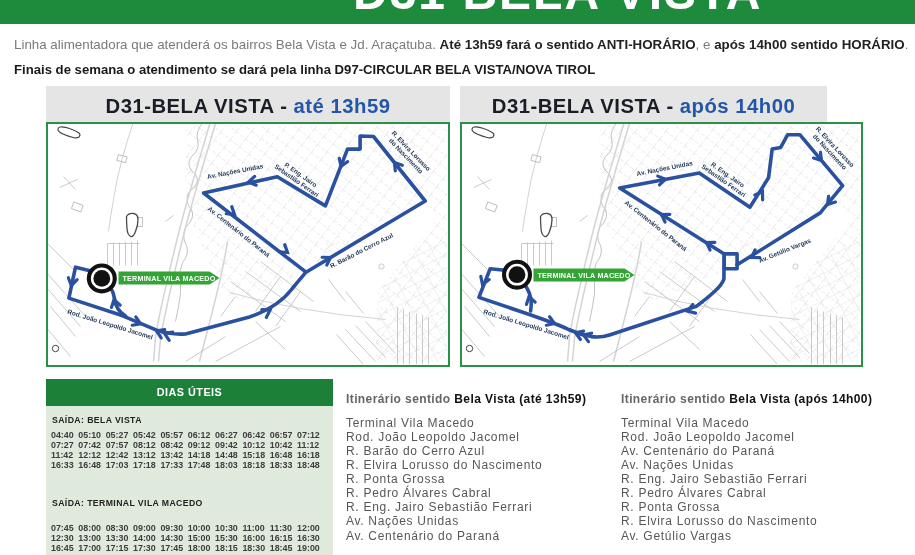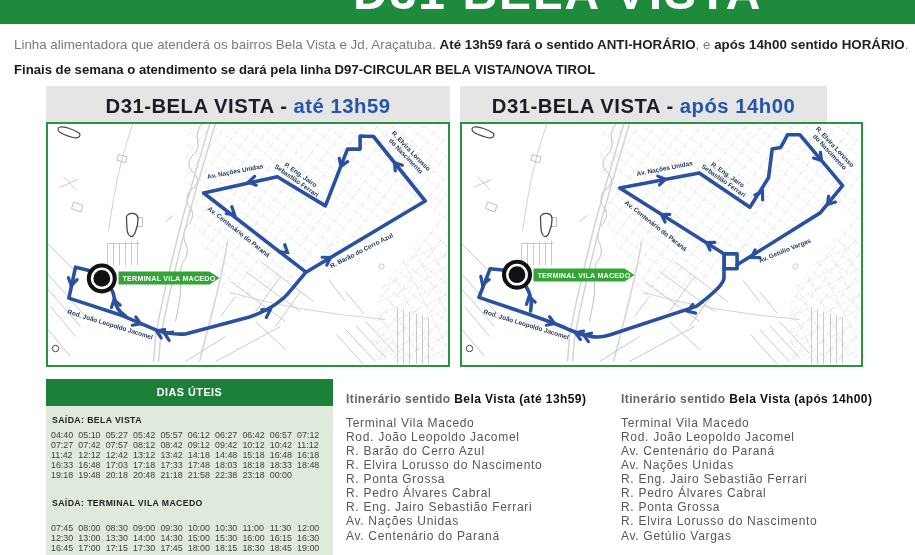--- a/index.html
+++ b/index.html
@@ -9,21 +9,21 @@
 .banner div { position:absolute; left:353px; top:-35px; width:560px; font-size:48px; font-weight:bold; color:#fff; letter-spacing:2px; white-space:nowrap; }
 .l1 { left:14px; top:37px; width:900px; font-size:13.35px; color:#7a7a7a; white-space:nowrap; }
 .l1 b { color:#222; }
 .l2 { left:14px; top:62px; width:900px; font-size:13.15px; font-weight:bold; color:#1a1a1a; white-space:nowrap; }
 .yh { top:86px; height:36px; background:#e5e5e5; text-align:center; line-height:40px; font-size:20.3px; font-weight:bold; color:#191d26; letter-spacing:0.5px; white-space:nowrap; }
 .yh span { color:#2456a8; }
 .map { top:122px; height:245px; border:2.5px solid #2a9247; background:#fff; }
 .sched { left:46px; top:379px; width:287px; height:180px; background:#dfe9dc; }
 .schedhead { left:0; top:0; width:287px; height:27px; background:#1d8038; color:#fff; font-weight:bold; font-size:10.8px; text-align:center; line-height:27px; letter-spacing:0.5px; }
 .saida { left:6px; font-size:8.7px; font-weight:bold; color:#222; letter-spacing:0.4px; }
-.trow { left:5px; height:10.1px; line-height:10.1px; font-size:8.9px; font-weight:normal; color:#3d3d3d; white-space:nowrap; }
+.trow { left:5px; height:10.1px; line-height:10.1px; font-size:8.9px; font-weight:bold; color:#3d3d3d; white-space:nowrap; }
 .trow span { display:inline-block; width:27.35px; }
 .itit { font-size:12px; letter-spacing:0.4px; color:#666; white-space:nowrap;font-weight:bold; }
 .itit b { color:#111; }
 .ilist { font-size:12px; letter-spacing:0.7px; color:#575757; line-height:14.06px; white-space:nowrap; }
 </style>
 </head>
 <body>
 <div class="abs banner">
     <div>D31 BELA VISTA</div>
   </div>
@@ -215,21 +215,20 @@
 <polygon points="74,147 165,147 175,153.5 165,160 74,160" fill="#34a437"></polygon>
 <text x="78" y="156.3" font-family="Liberation Sans, sans-serif" font-size="7.2" font-weight="bold" fill="#fff" letter-spacing="0.2">TERMINAL VILA MACEDO</text>
 </svg></div>
 <div class="abs sched">
   <div class="abs schedhead">DIAS ÚTEIS</div>
   <div class="abs saida" style="top:36px;">SAÍDA: BELA VISTA</div>
   <div class="abs trow" style="top:51px;"><span>04:40</span><span>05:10</span><span>05:27</span><span>05:42</span><span>05:57</span><span>06:12</span><span>06:27</span><span>06:42</span><span>06:57</span><span>07:12</span></div>
   <div class="abs trow" style="top:61px;"><span>07:27</span><span>07:42</span><span>07:57</span><span>08:12</span><span>08:42</span><span>09:12</span><span>09:42</span><span>10:12</span><span>10:42</span><span>11:12</span></div>
   <div class="abs trow" style="top:71px;"><span>11:42</span><span>12:12</span><span>12:42</span><span>13:12</span><span>13:42</span><span>14:18</span><span>14:48</span><span>15:18</span><span>16:48</span><span>16:18</span></div>
   <div class="abs trow" style="top:81px;"><span>16:33</span><span>16:48</span><span>17:03</span><span>17:18</span><span>17:33</span><span>17:48</span><span>18:03</span><span>18:18</span><span>18:33</span><span>18:48</span></div>
-  <div class="abs trow" style="top:91px;"><span>19:18</span><span>19:48</span><span>20:18</span><span>20:48</span><span>21:18</span><span>21:58</span><span>22:38</span><span>23:18</span><span>00:00</span></div>
   <div class="abs saida" style="top:119px;">SAÍDA: TERMINAL VILA MACEDO</div>
   <div class="abs trow" style="top:144px;"><span>07:45</span><span>08:00</span><span>08:30</span><span>09:00</span><span>09:30</span><span>10:00</span><span>10:30</span><span>11:00</span><span>11:30</span><span>12:00</span></div>
   <div class="abs trow" style="top:154px;"><span>12:30</span><span>13:00</span><span>13:30</span><span>14:00</span><span>14:30</span><span>15:00</span><span>15:30</span><span>16:00</span><span>16:15</span><span>16:30</span></div>
   <div class="abs trow" style="top:164px;"><span>16:45</span><span>17:00</span><span>17:15</span><span>17:30</span><span>17:45</span><span>18:00</span><span>18:15</span><span>18:30</span><span>18:45</span><span>19:00</span></div>
   <div class="abs trow" style="top:174px;"><span>19:30</span><span>20:00</span><span>20:30</span><span>21:00</span><span>21:40</span><span>22:20</span><span>23:00</span><span>23:45</span><span>00:40</span></div>
 </div>
 <div class="abs itit" style="left:346px;top:392px;">Itinerário sentido <b>Bela Vista (até 13h59)</b></div>
 <div class="abs ilist" style="left:346px;top:416px;">Terminal Vila Macedo<br>Rod. João Leopoldo Jacomel<br>R. Barão do Cerro Azul<br>R. Elvira Lorusso do Nascimento<br>R. Ponta Grossa<br>R. Pedro Álvares Cabral<br>R. Eng. Jairo Sebastião Ferrari<br>Av. Nações Unidas<br>Av. Centenário do Paraná</div>
 <div class="abs itit" style="left:621px;top:392px;">Itinerário sentido <b>Bela Vista (após 14h00)</b></div>
 <div class="abs ilist" style="left:621px;top:416px;">Terminal Vila Macedo<br>Rod. João Leopoldo Jacomel<br>Av. Centenário do Paraná<br>Av. Nações Unidas<br>R. Eng. Jairo Sebastião Ferrari<br>R. Pedro Álvares Cabral<br>R. Ponta Grossa<br>R. Elvira Lorusso do Nascimento<br>Av. Getúlio Vargas</div>

